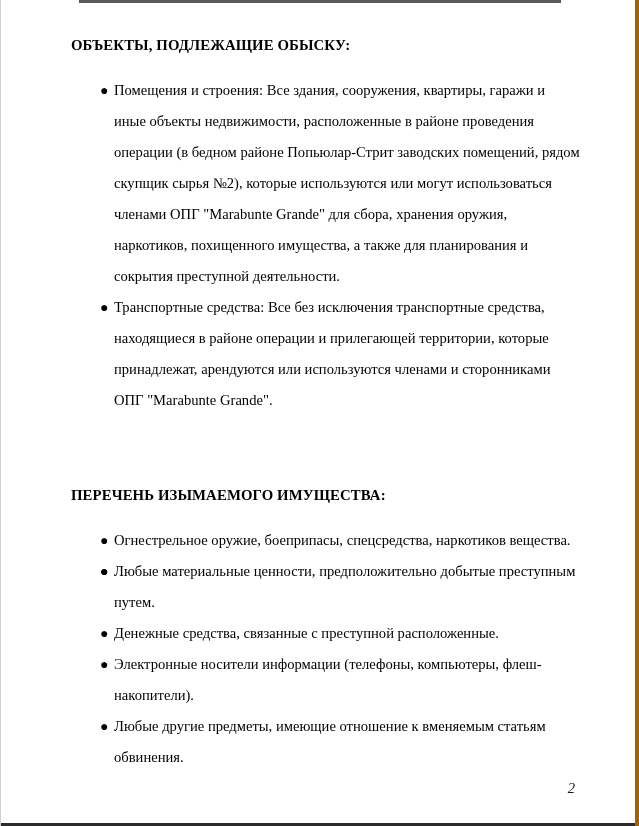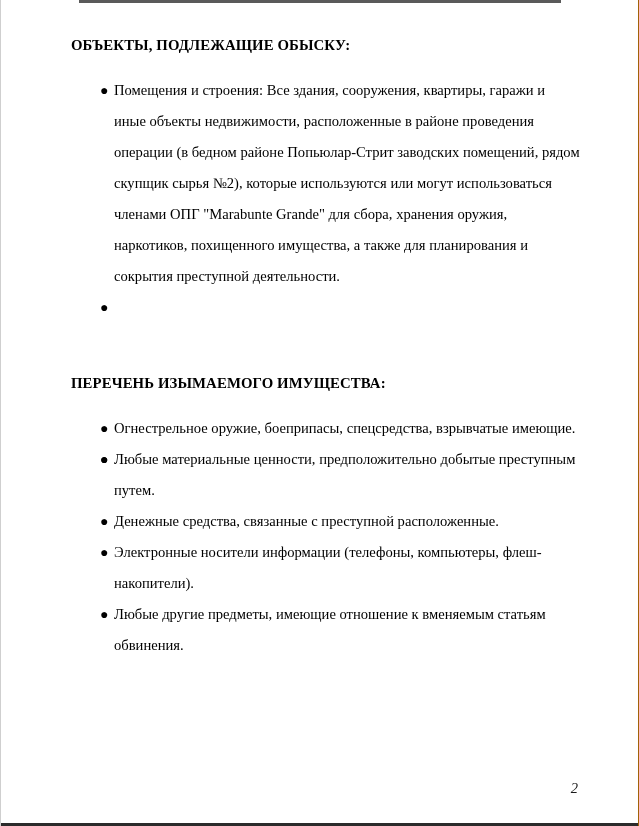--- a/index.html
+++ b/index.html
@@ -14,21 +14,21 @@
     -webkit-font-smoothing: antialiased;
   }
 
   .page {
     position: relative;
     width: 639px;
     height: 826px;
     background: #ffffff;
     box-sizing: border-box;
     border-left: 1px solid #cfcfcf;
-    border-right: 1px solid #a16207;
+    border-right: 4px solid #a16207;
     overflow: hidden;
   }
 
   
   .edge-top {
     position: absolute;
     top: 0;
     left: 78px;
     width: 482px;
     height: 3px;
@@ -55,21 +55,21 @@
   .section-heading {
     font-size: 14.8px;
     font-weight: bold;
     letter-spacing: 0.1px;
     margin: 0;
     padding: 0;
     line-height: 1.3;
   }
 
   .section-heading.second {
-    margin-top: 12px;
+    margin-top: 0;
   }
 
   .spacer-after-heading { height: 20px; }
   .spacer-between-sections { height: 70px; }
 
   ul.bullets {
     list-style: none;
     margin: 0;
     padding: 0;
   }
@@ -116,33 +116,34 @@
 
     <div class="spacer-after-heading"></div>
 
     <ul class="bullets list-objects">
       <li>
         <span class="dot">●</span>
         <span>Помещения и строения: Все здания, сооружения, квартиры, гаражи и иные объекты недвижимости, расположенные в районе проведения операции (в бедном районе Попьюлар-Стрит заводских помещений, рядом скупщик сырья №2), которые используются или могут использоваться членами ОПГ "Marabunte Grande" для сбора, хранения оружия, наркотиков, похищенного имущества, а также для планирования и сокрытия преступной деятельности.</span>
       </li>
       <li>
         <span class="dot">●</span>
+        <span>Транспортные средства: Все без исключения транспортные средства, находящиеся в районе операции и прилегающей территории, которые принадлежат, арендуются или используются членами и сторонниками ОПГ "Marabunte Grande".</span>
       </li>
     </ul>
 
     <div class="spacer-between-sections"></div>
 
     <h2 class="section-heading second">ПЕРЕЧЕНЬ ИЗЫМАЕМОГО ИМУЩЕСТВА:</h2>
 
     <div class="spacer-after-heading"></div>
 
     <ul class="bullets list-seized">
       <li>
         <span class="dot">●</span>
-        <span>Огнестрельное оружие, боеприпасы, спецсредства, взрывчатые имеющие.</span>
+        <span>Огнестрельное оружие, боеприпасы, спецсредства, наркотиков вещества.</span>
       </li>
       <li>
         <span class="dot">●</span>
       </li>
       <li>
         <span class="dot">●</span>
         <span>Любые материальные ценности, предположительно добытые преступным путем.</span>
       </li>
       <li>
         <span class="dot">●</span>

